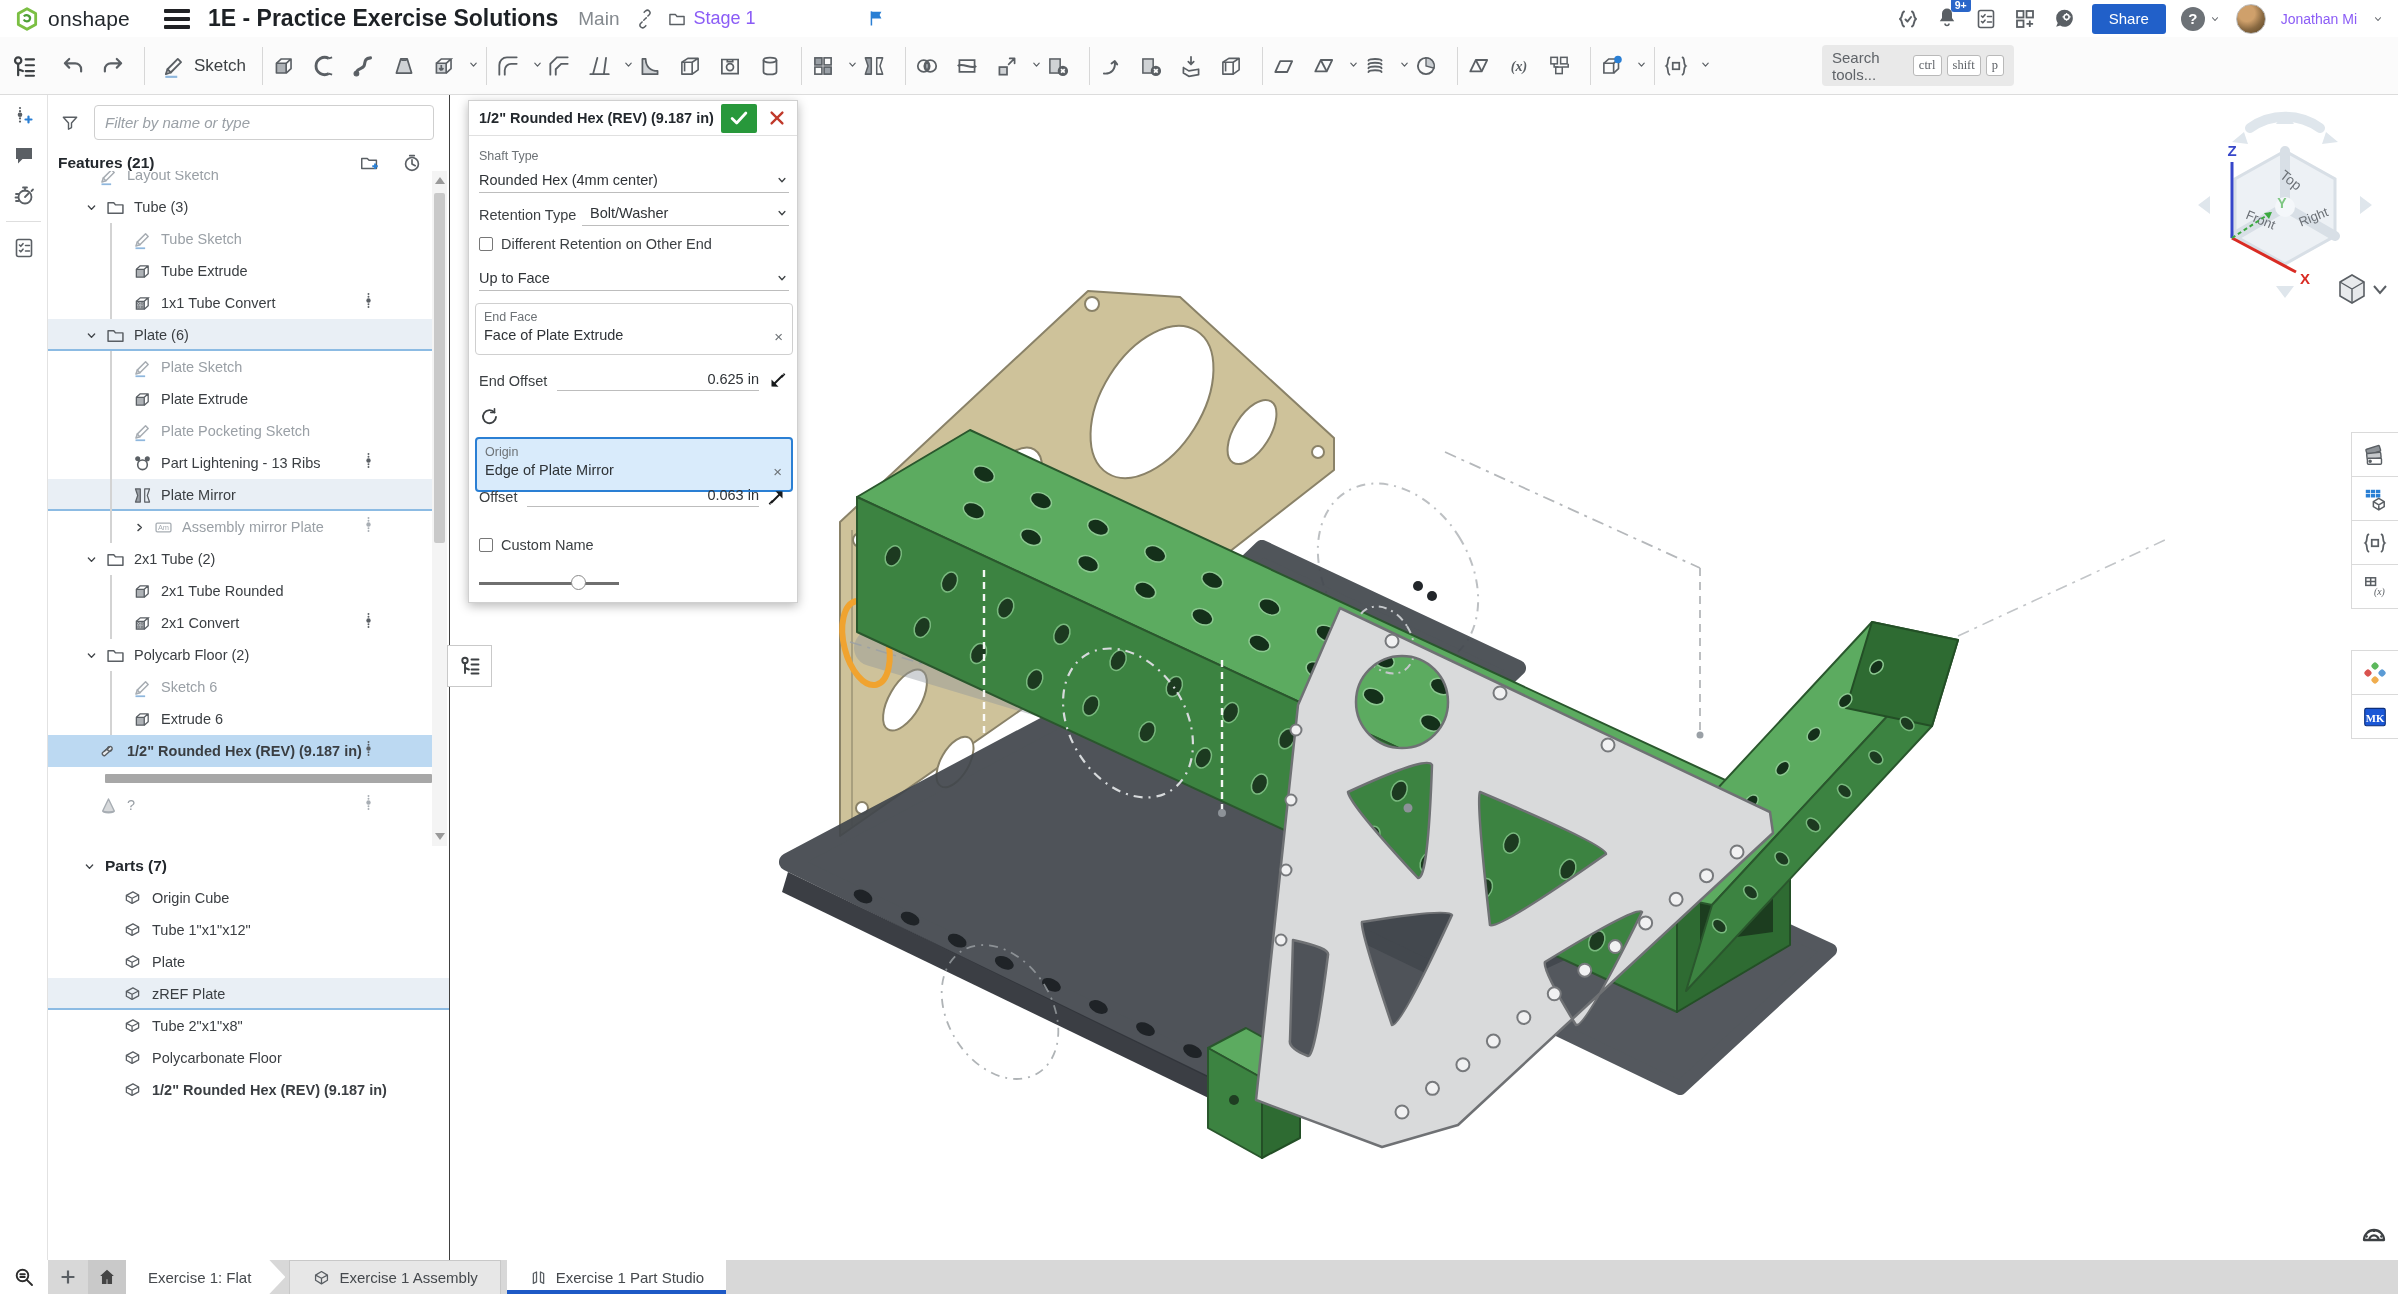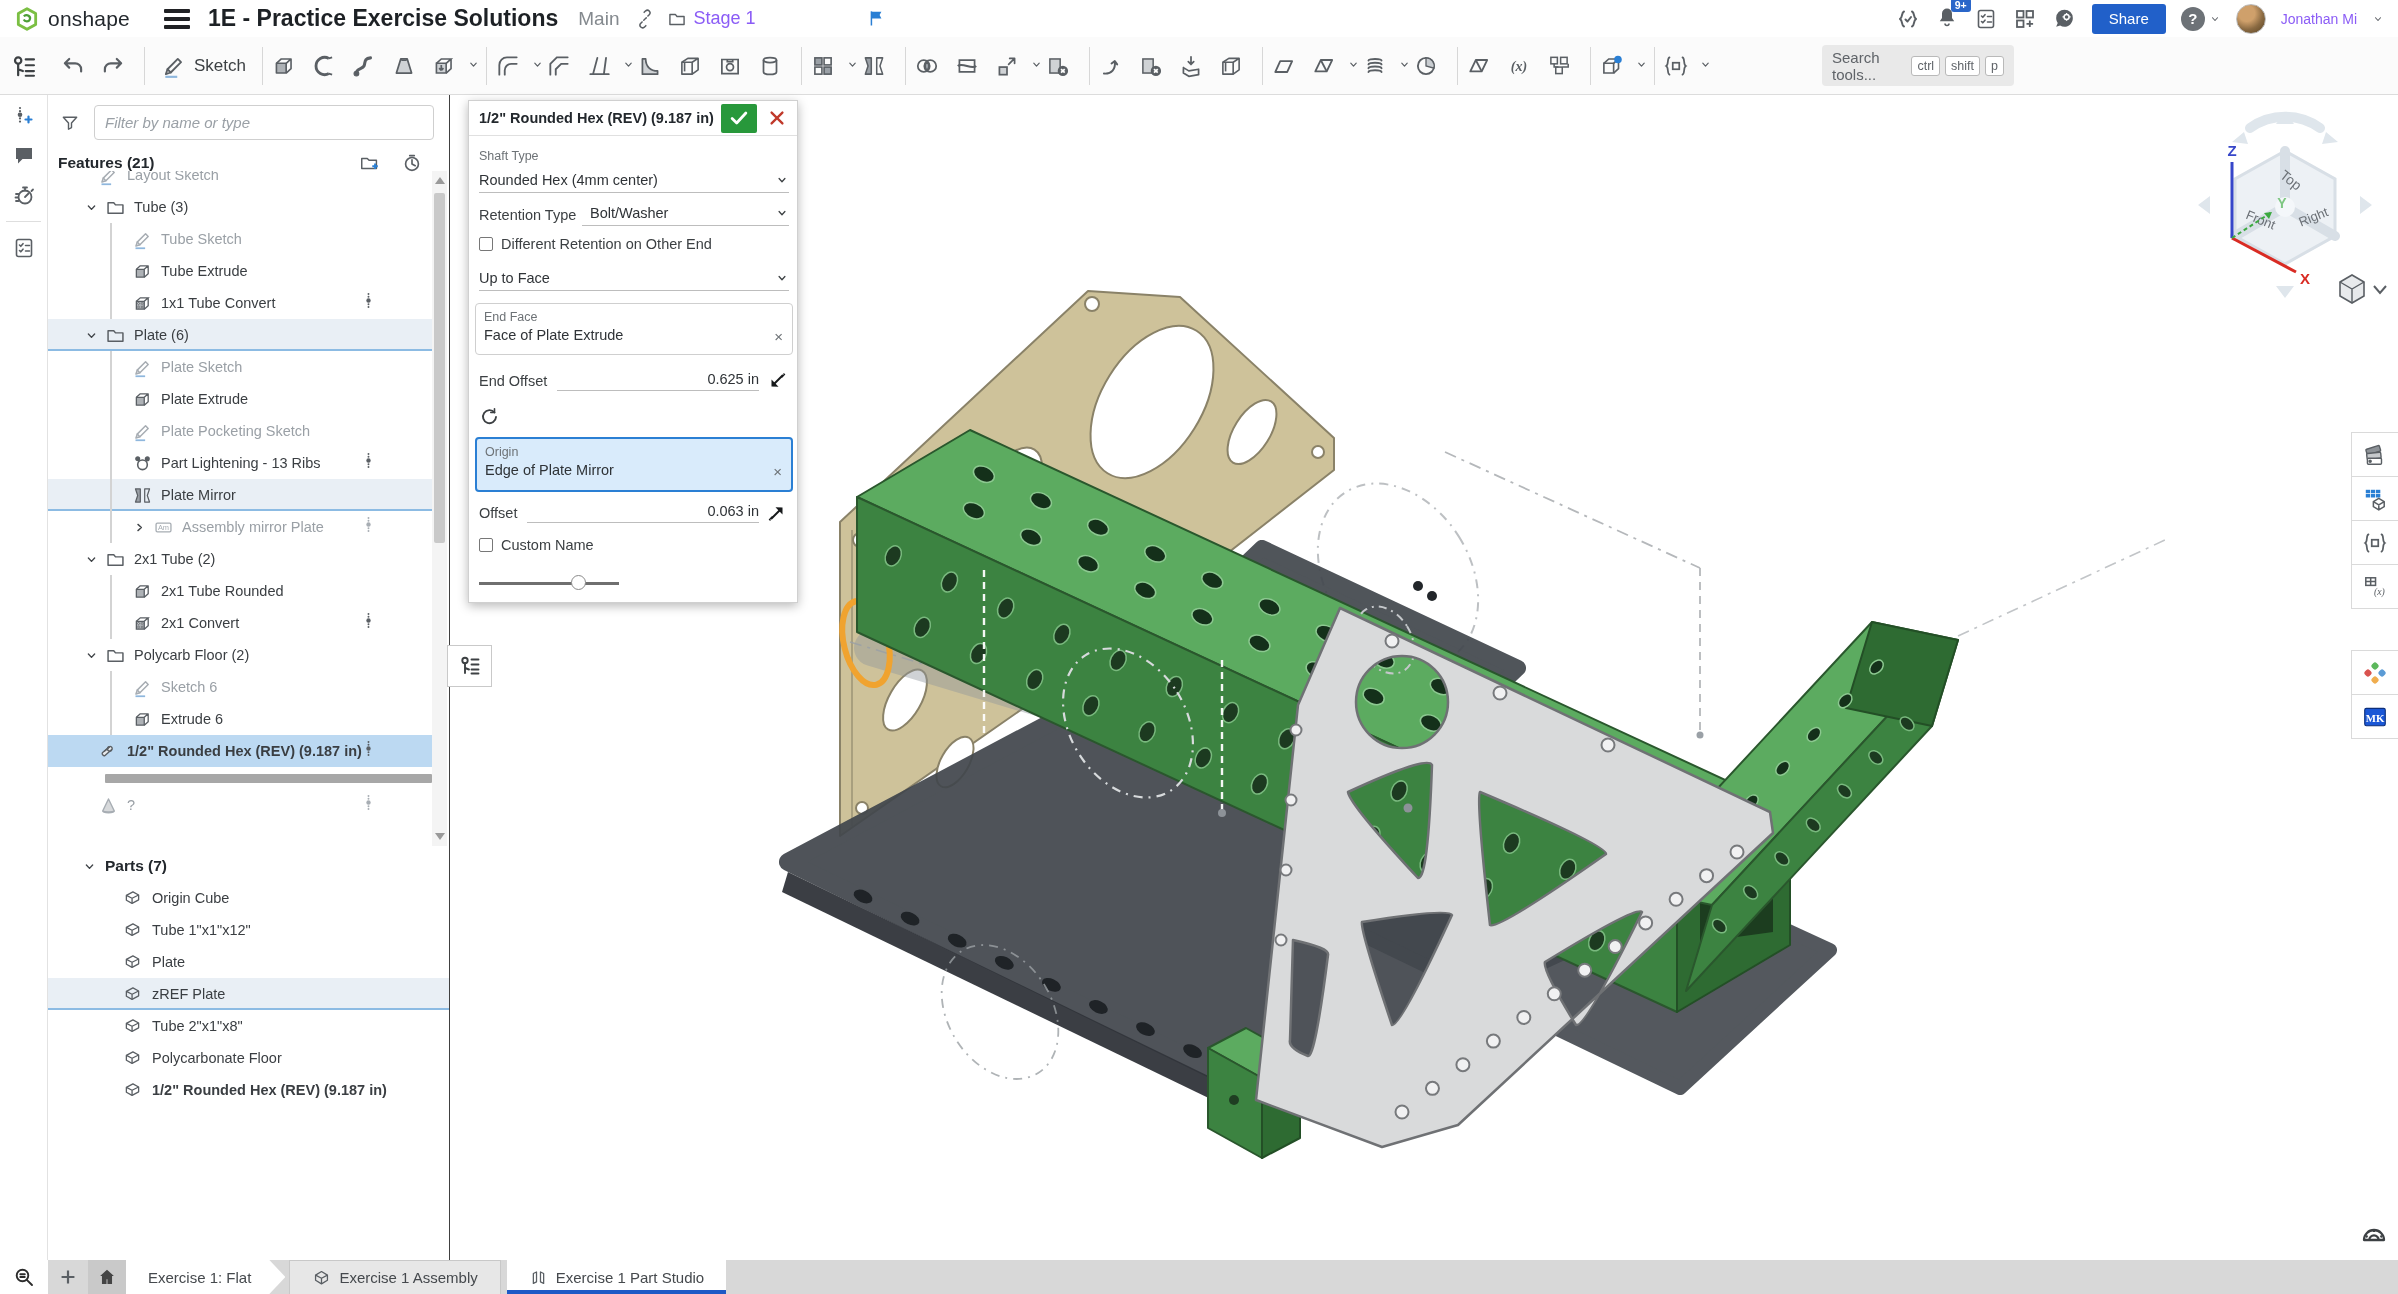--- a/index.html
+++ b/index.html
@@ -28,21 +28,21 @@
   #user-name{font-size:14px;color:#8b5cf6}
   .caret-sm{width:12px;height:12px;color:#5f6368}
   
   #toolbar{position:absolute;left:0;top:37px;width:2398px;height:58px;background:#fbfbfb;border-bottom:1px solid #dcdcdc;display:flex;align-items:center;padding-left:58px;z-index:25;overflow:hidden}
   .tb-btn{display:flex;align-items:center;justify-content:flex-start;height:44px;min-width:40px;padding:0 2px;border-radius:3px;cursor:pointer}
   .tb-btn .ic{width:26px;height:26px}
   .tb-sep{width:1px;height:38px;background:#d7d7d7;margin:0 6px}
   .tb-caret{width:13px;height:13px;color:#5a5f64;margin-left:-2px}
   #sketch-btn{display:flex;align-items:center;gap:7px;padding:0 10px;font-size:17px;color:#3c4043}
   #search-pill{position:absolute;left:1822px;top:8px;width:192px;height:41px;background:#e9e9e9;border-radius:4px;display:flex;align-items:center;gap:5px;padding:0 10px;font-size:15px;color:#5f6368}
-  #search-pill kbd{background:#fff;border:1px solid #b9b9b9;border-radius:3px;font-family:Liberation Sans, sans-serif;font-size:12.5px;color:#5f6368;padding:2px 5px}
+  #search-pill kbd{background:#fff;border:1px solid #b9b9b9;border-radius:3px;font-family:Liberation Serif, serif;font-size:12.5px;color:#5f6368;padding:2px 5px}
   
   #strip{position:absolute;left:0;top:95px;width:48px;height:1165px;background:#fff;border-right:1px solid #e2e2e2;z-index:20}
   .strip-btn{width:48px;height:40px;display:flex;align-items:center;justify-content:center;cursor:pointer}
   .strip-btn .ic{width:24px;height:24px}
   .strip-div{height:1px;background:#dedede;margin:6px 6px}
   #fl-btn{position:absolute;left:2px;top:41px;width:44px;height:52px;display:flex;align-items:center;justify-content:center;z-index:26}
   #fl-btn .ic{width:28px;height:28px;color:#3c4043}
   
   #panel{position:absolute;left:48px;top:95px;width:402px;height:1165px;background:#fff;border-right:1px solid #404040;z-index:20}
   #filter-row{position:absolute;left:0;top:10px;width:100%;display:flex;align-items:center}
@@ -1424,21 +1424,21 @@
         </svg>
     </div>
     <svg style="position:absolute;left:8px;top:302px;width:24px;height:24px;color:#3c4043;cursor:pointer">
         <use href="#i-flip"></use>
       </svg>
     <div style="position:absolute;left:6px;top:336px;width:318px;height:55px" class="d-box hl">
       <div class="d-label">Origin</div>
       <div class="bv">Edge of Plate Mirror</div>
       <span class="x">×</span>
     </div>
-    <div style="position:absolute;left:10px;top:400px;width:310px" class="d-num">
+    <div style="position:absolute;left:10px;top:384px;width:310px" class="d-num">
       <span class="nl">Offset</span>
       <span class="nv">0.063 in</span>
       <svg class="dir">
           <use href="#i-arrowne"></use>
         </svg>
     </div>
     <label style="position:absolute;left:10px;top:436px" class="d-check">
       <span class="cb"></span>
       <span>Custom Name</span>
     </label>

